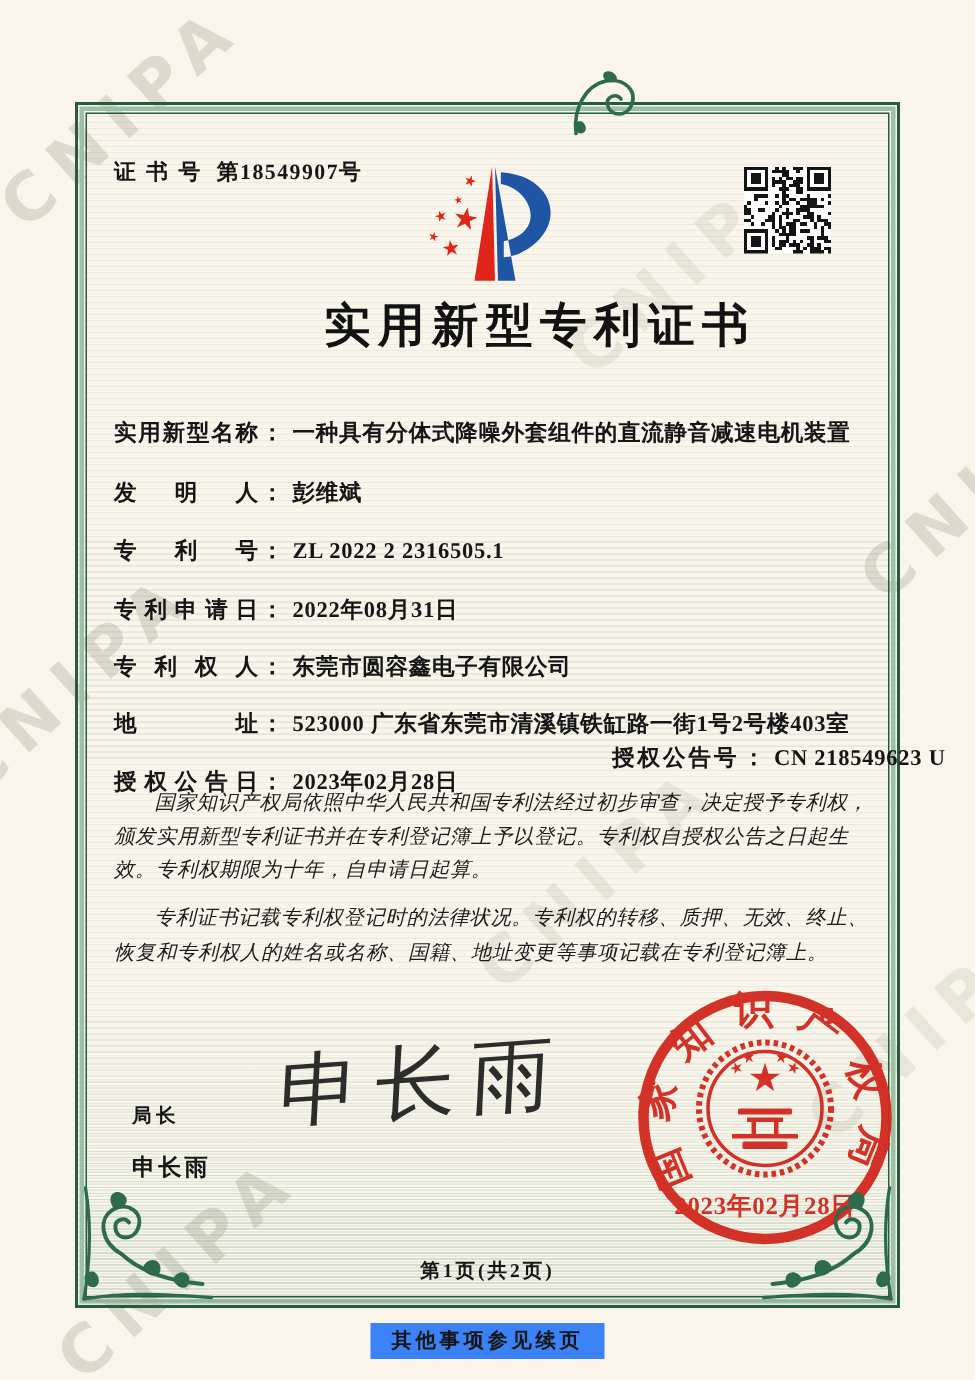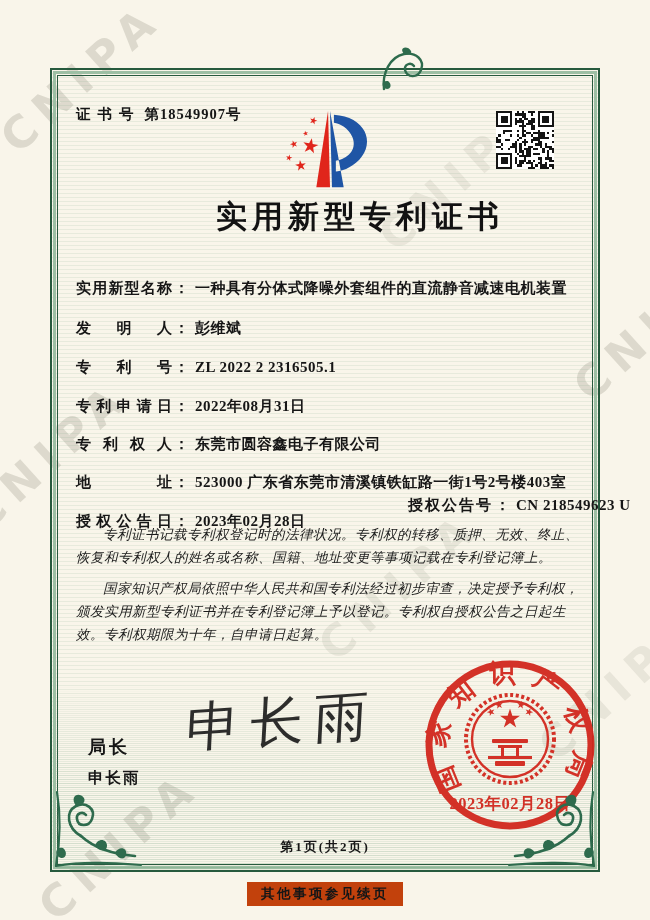--- a/index.html
+++ b/index.html
@@ -33,35 +33,35 @@
        -moz-text-align-last:justify;text-justify:inter-character;vertical-align:bottom;margin-top:16px;}
   .colon{margin:0 6px 0 2px;}
   .val{letter-spacing:0.5px;text-align:center;}
   .pair2{position:absolute;left:332px;top:0;}
   .pair2 .lbl2{letter-spacing:2px;text-align:right;}
   
   .paras{position:absolute;left:76px;top:524px;width:506px;font-size:13.5px;line-height:1.68;
          font-style:italic;font-weight:500;color:#1b1b1b;}
   .paras p{margin:0 0 9px 0;text-indent:2em;letter-spacing:0.5px;}
   
-  .sig-title{position:absolute;left:88px;top:735px;font-size:18px;font-weight:600;letter-spacing:3px;}
+  .sig-title{position:absolute;left:88px;top:735px;font-size:13px;font-weight:600;letter-spacing:3px;}
   .sig-name{position:absolute;left:88px;top:768px;font-size:15.5px;font-weight:600;letter-spacing:2px;}
   .autograph{position:absolute;left:186px;top:686px;font-size:54px;font-weight:500;
              letter-spacing:10px;color:#181818;transform:rotate(-4deg) skewX(-7deg);opacity:0.9;}
   
   .seal{position:absolute;left:424px;top:659px;opacity:0.95;}
   
   .fl-bl{position:absolute;left:51px;top:790px;}
   .fl-br{position:absolute;left:507px;top:790px;transform:scaleX(-1);}
   .curl-top{position:absolute;left:380px;top:47px;}
   
   .pageinfo{position:absolute;left:0;top:838px;width:650px;text-align:center;
             font-size:13px;font-weight:600;letter-spacing:2px;}
   .note{position:absolute;left:0;top:882px;width:650px;text-align:center;}
-  .note span{display:inline-block;background:#c2410c;padding:3px 14px;font-size:13.5px;
+  .note span{display:inline-block;background:#3b82f6;padding:3px 14px;font-size:13.5px;
              font-weight:600;letter-spacing:2.5px;}
 </style>
 </head>
 <body>
 
 <div class="page">
 
   <div class="wm" style="left:-18px;top:52px;">CNIPA</div>
   <div class="wm" style="left:360px;top:150px;opacity:.55;">CNIPA</div>
   <div class="wm" style="left:-50px;top:430px;">CNIPA</div>
@@ -411,22 +411,22 @@
     <span class="lbl">地址</span><span class="colon">：</span><span class="val">523000 广东省东莞市清溪镇铁缸路一街1号2号楼403室</span>
   </div>
   <div class="row" style="top:496px">
     <span class="lbl">授权公告日</span><span class="colon">：</span><span class="val">2023年02月28日</span>
     <span class="pair2">
       <span class="lbl2">授权公告号</span><span class="colon">：</span><span class="val">CN 218549623 U</span>
     </span>
   </div>
 
   <div class="paras">
+    <p>国家知识产权局依照中华人民共和国专利法经过初步审查，决定授予专利权，颁发实用新型专利证书并在专利登记簿上予以登记。专利权自授权公告之日起生效。专利权期限为十年，自申请日起算。</p>
     <p>专利证书记载专利权登记时的法律状况。专利权的转移、质押、无效、终止、恢复和专利权人的姓名或名称、国籍、地址变更等事项记载在专利登记簿上。</p>
-    <p>国家知识产权局依照中华人民共和国专利法经过初步审查，决定授予专利权，颁发实用新型专利证书并在专利登记簿上予以登记。专利权自授权公告之日起生效。专利权期限为十年，自申请日起算。</p>
   </div>
 
   <div class="sig-title">局长</div>
   <div class="sig-name">申长雨</div>
   <div class="autograph">申长雨</div>
 
   <svg class="seal" width="172" height="172" viewBox="0 0 172 172">
     <circle cx="86" cy="86" r="81" fill="none" stroke="#d2281e" stroke-width="7"></circle>
     <path id="sealArc" d="M 31.4 117.5 A 63 63 0 1 1 140.6 117.5" fill="none"></path>
     <text font-size="26" font-weight="bold" fill="#d2281e" letter-spacing="15" font-family="Liberation Serif, DejaVu Serif, serif">

